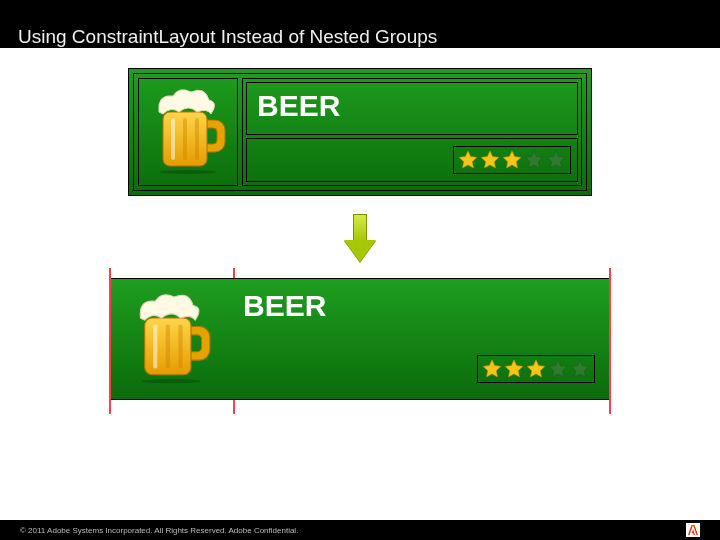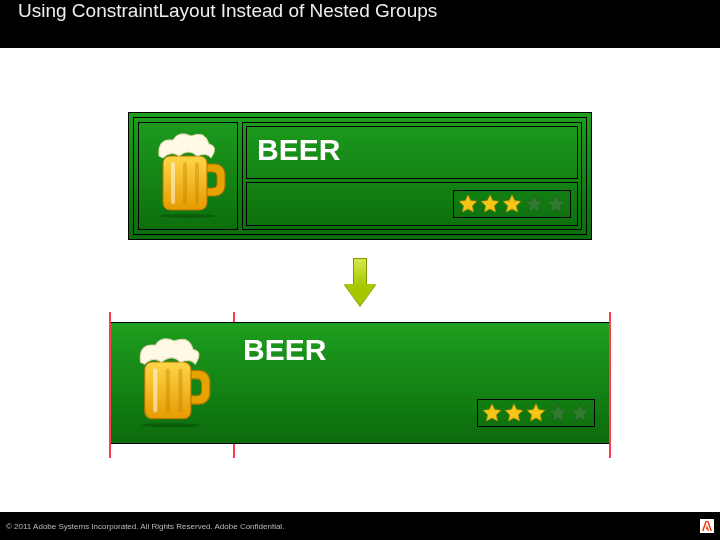--- a/index.html
+++ b/index.html
@@ -6,37 +6,36 @@
   body {
     width: 720px; height: 540px;
     background: #fff;
     font-family: Arial, Helvetica, sans-serif;
     overflow: hidden;
     position: relative;
   }
   .header {
     width: 100%; height: 48px;
     background: #000;
-    display: flex; align-items: flex-start; justify-content: space-between;
+    display: flex; align-items: flex-end; justify-content: space-between;
     padding: 0 18px;
   }
   .title {
     color: #eee; font-size: 19px; font-weight: 400;
   }
   .max-logo {
     display: flex; flex-direction: column; align-items: flex-end;
     gap: 1px;
   }
   .max-logo .word { color: #fff; font-weight: 900; font-size: 15px; letter-spacing: 1px; font-style: italic; }
   .max-logo .tag { color: #aaa; font-size: 5px; letter-spacing: 0.5px; }
   .content {
     width: 100%;
     position: relative;
     padding-top: 20px;
-    margin-top: 44px;
   }
   .card-outer-a {
     width: 464px;
     margin: 0 auto;
     background: linear-gradient(#1e9e1e, #0b6b0b);
     border: 1px solid #000;
     padding: 4px;
   }
   .card-outer-a .hbox {
     border: 1px solid #000;
@@ -141,24 +140,24 @@
   .card-b .stars-wrap {
     position: absolute;
     right: 14px; bottom: 16px;
     border: 1px solid #000;
     padding: 2px 3px;
   }
 
   .footer {
     position: absolute;
     left: 0; right: 0; bottom: 0;
-    height: 28px;
+    height: 20px;
     background: #000;
     display: flex; align-items: center; justify-content: space-between;
-    padding: 0 6px;
+    padding: 0 20px;
   }
   .footer .copy { color: #bbb; font-size: 8px; }
   .footer .adobe {
     width: 14px; height: 14px;
     background: #fff;
     display: flex; align-items: center; justify-content: center;
   }
   .footer .adobe svg { display: block; }
 </style>
 </head>

